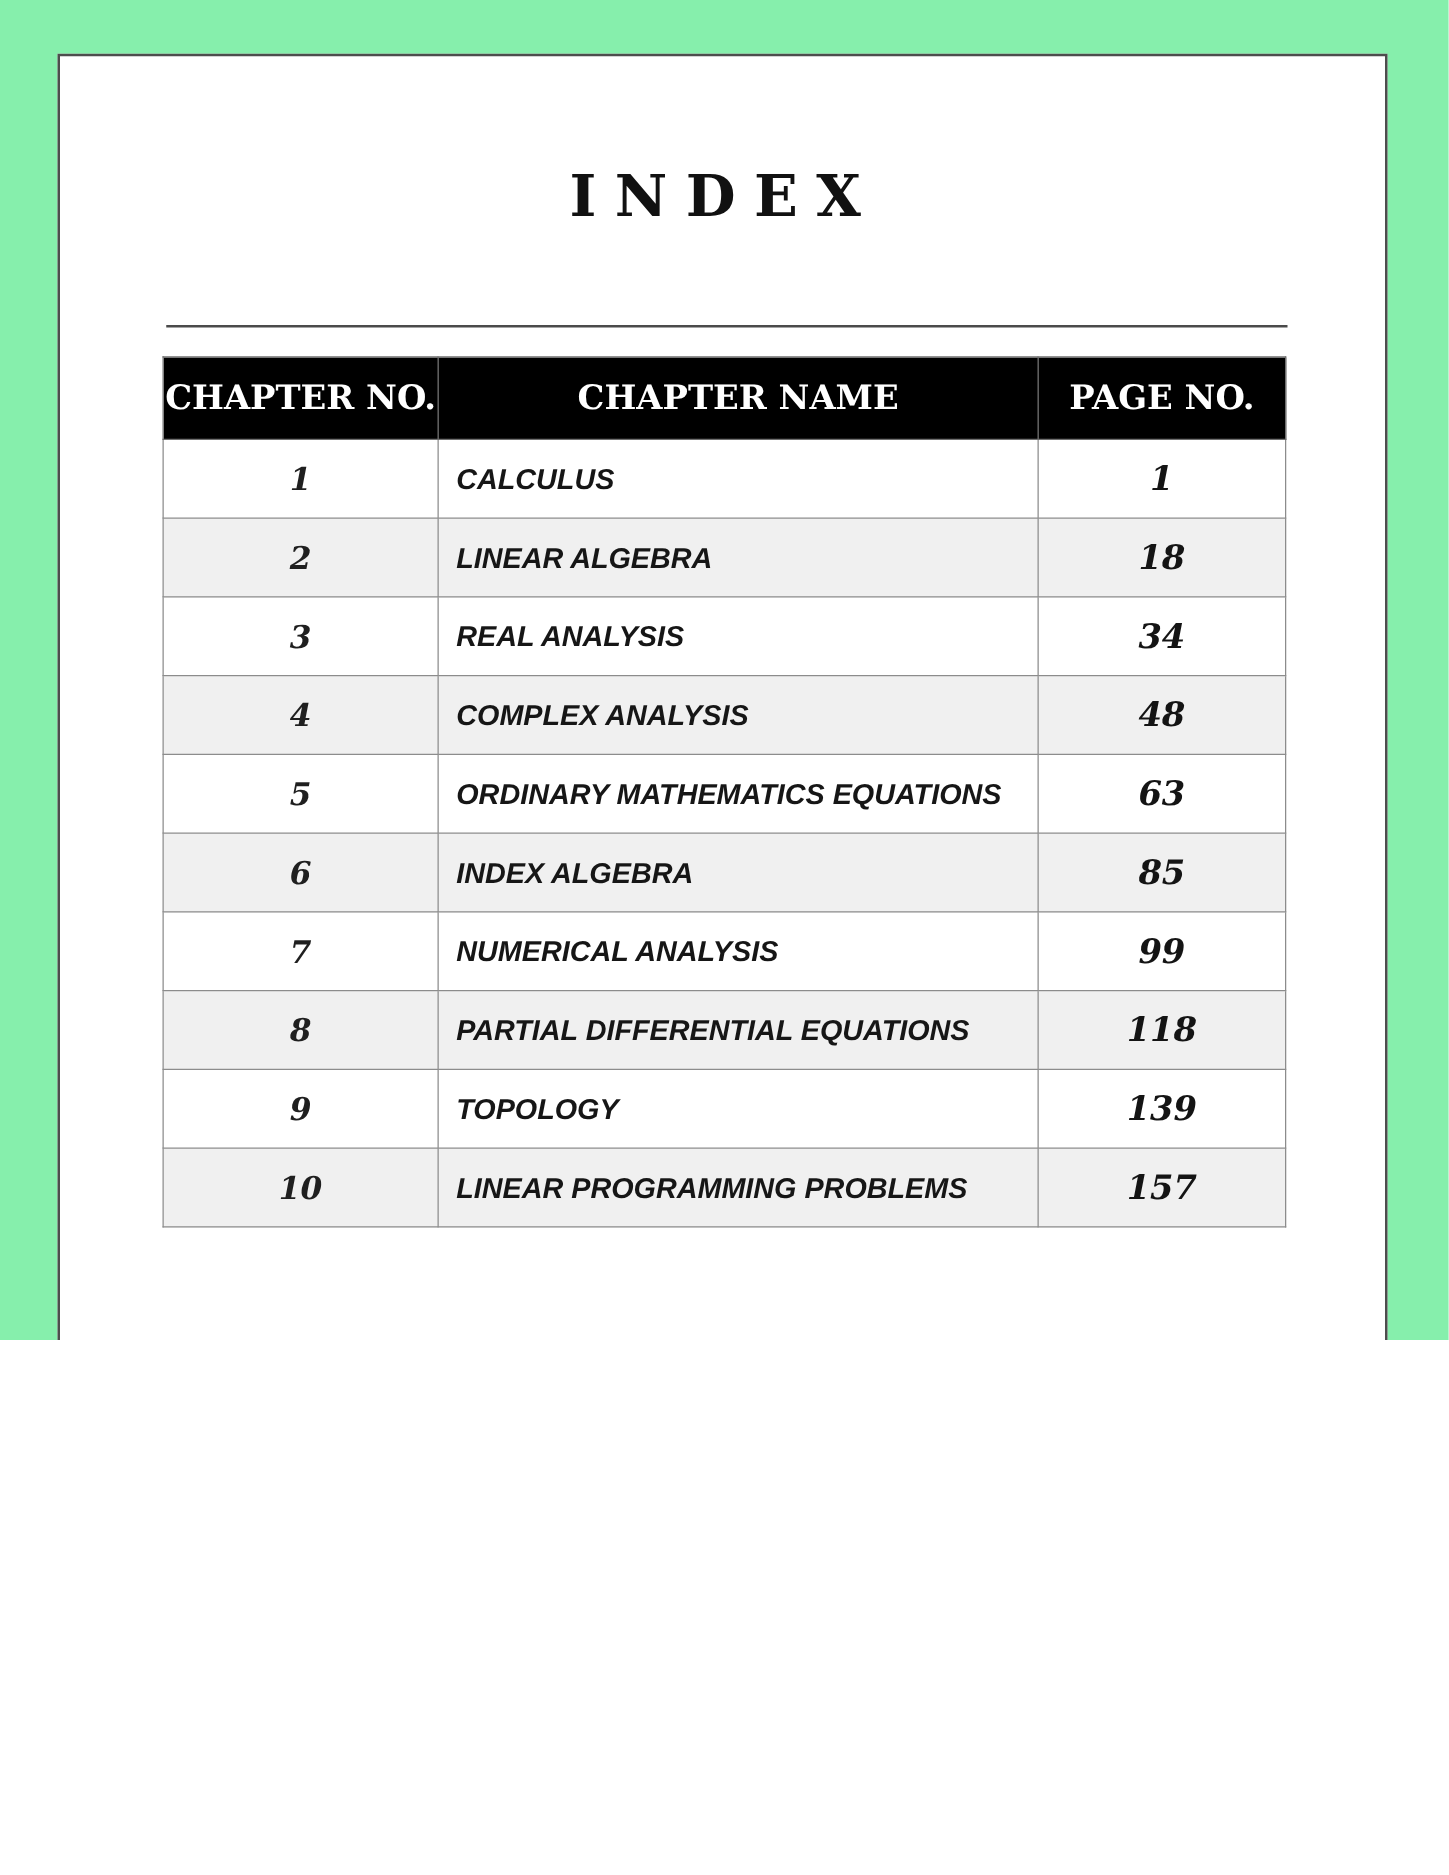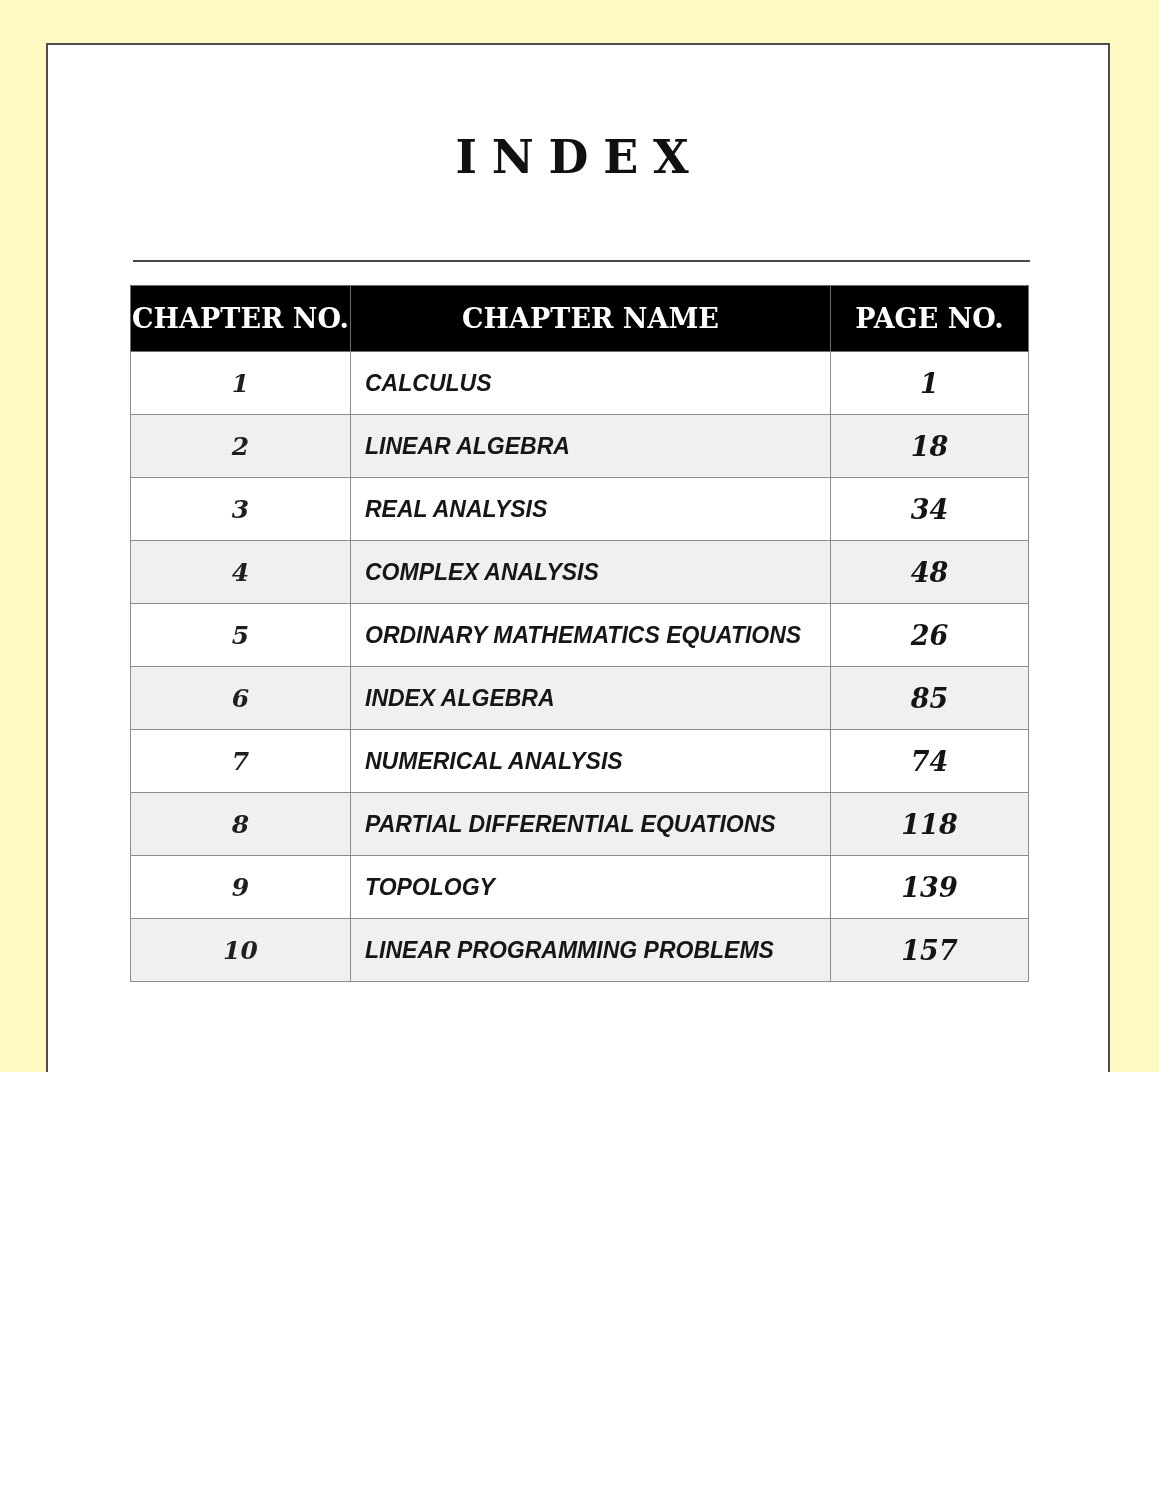--- a/index.html
+++ b/index.html
@@ -1,19 +1,19 @@
 <!DOCTYPE html>
 <html><head>
 <meta charset="utf-8">
 <style>
   html,body{margin:0;padding:0;background:#ffffff;}
   .canvas{
     position:relative;
     width:1159px;height:1072px;
-    background:#fef9c3;
+    background:#86efac;
     font-family:"Liberation Serif", serif;
     color:#1a1a1a;
     overflow:hidden;
   }
   .page-frame{
     position:absolute;
     left:46px;top:43px;
     width:1064px;height:1409px;
     border:2px solid #4d4d4d;
     box-sizing:border-box;
@@ -142,31 +142,31 @@
         <td class="cell-page">34</td>
       </tr>
       <tr>
         <td class="cell-no">4</td>
         <td class="cell-name">COMPLEX ANALYSIS</td>
         <td class="cell-page">48</td>
       </tr>
       <tr>
         <td class="cell-no">5</td>
         <td class="cell-name">ORDINARY MATHEMATICS EQUATIONS</td>
-        <td class="cell-page">26</td>
+        <td class="cell-page">63</td>
       </tr>
       <tr>
         <td class="cell-no">6</td>
         <td class="cell-name">INDEX ALGEBRA</td>
         <td class="cell-page">85</td>
       </tr>
       <tr>
         <td class="cell-no">7</td>
         <td class="cell-name">NUMERICAL ANALYSIS</td>
-        <td class="cell-page">74</td>
+        <td class="cell-page">99</td>
       </tr>
       <tr>
         <td class="cell-no">8</td>
         <td class="cell-name">PARTIAL DIFFERENTIAL EQUATIONS</td>
         <td class="cell-page">118</td>
       </tr>
       <tr>
         <td class="cell-no">9</td>
         <td class="cell-name">TOPOLOGY</td>
         <td class="cell-page">139</td>

